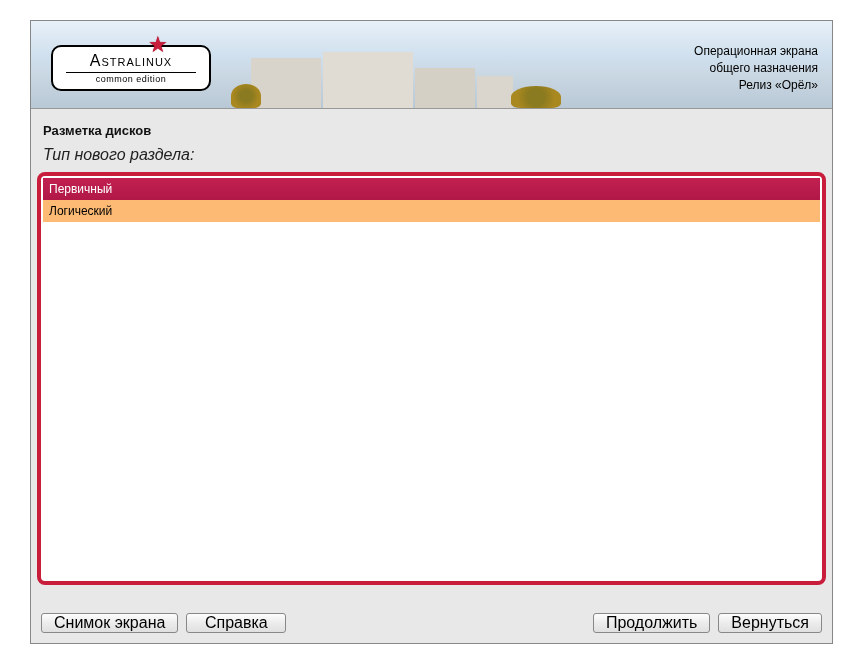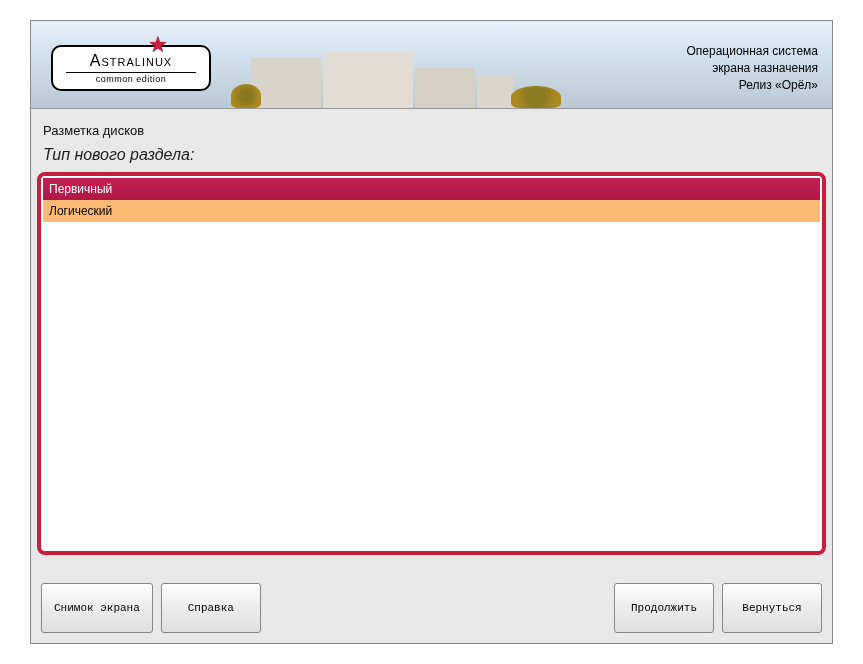--- a/index.html
+++ b/index.html
@@ -93,21 +93,21 @@
   .banner-txt .l2 { font-size: 12px; }
   .banner-txt .l3 { font-size: 12px; font-weight: normal; }
   .content {
     flex: 1;
     padding: 10px 10px 6px 10px;
     display: flex;
     flex-direction: column;
   }
   .heading {
     font-size: 13px;
-    font-weight: normal;
+    font-weight: bold;
     margin: 4px 2px 6px 2px;
     color: #111;
   }
   .prompt {
     font-size: 16px;
     font-style: italic;
     margin: 2px 2px 8px 2px;
     color: #222;
   }
   .list-wrap {
@@ -136,29 +136,28 @@
   .filler { flex: 1; background: #fff; }
   .btnbar {
     display: flex;
     padding: 6px 10px 10px 10px;
     gap: 8px;
     background: #e8e8e8;
   }
   .spacer { flex: 1; }
   .btn {
     min-width: 100px;
-    padding: 18px 12px;
-    font-size: 11px;
+    padding: 0 12px;
+    font-size: 16px;
     text-align: center;
     background: linear-gradient(to bottom, #fdfdfd 0%, #ececec 50%, #e0e0e0 100%);
     border: 1px solid #888;
     border-radius: 3px;
     cursor: pointer;
     color: #000;
-    font-family: Liberation Mono, monospace;
   }
 </style>
 </head>
 <body>
 
 <div class="window">
 
   <div class="banner">
     <div class="logo-box">
       <span class="star">★</span>
@@ -167,22 +166,22 @@
     </div>
     <div class="city">
       <div class="bld bld1"></div>
         <div class="bld bld2"></div>
         <div class="bld bld3"></div>
         <div class="bld bld4"></div>
       <div class="tree tree1"></div>
         <div class="tree tree2"></div>
     </div>
     <div class="banner-txt">
-      <div class="l1">Операционная система</div>
-      <div class="l2">экрана назначения</div>
+      <div class="l1">Операционная экрана</div>
+      <div class="l2">общего назначения</div>
       <div class="l3">Релиз «Орёл»</div>
     </div>
   </div>
 
   <div class="content">
     <div class="heading">Разметка дисков</div>
     <div class="prompt">Тип нового раздела:</div>
 
     <div class="list-wrap">
       <div class="opt selected">Первичный</div>

